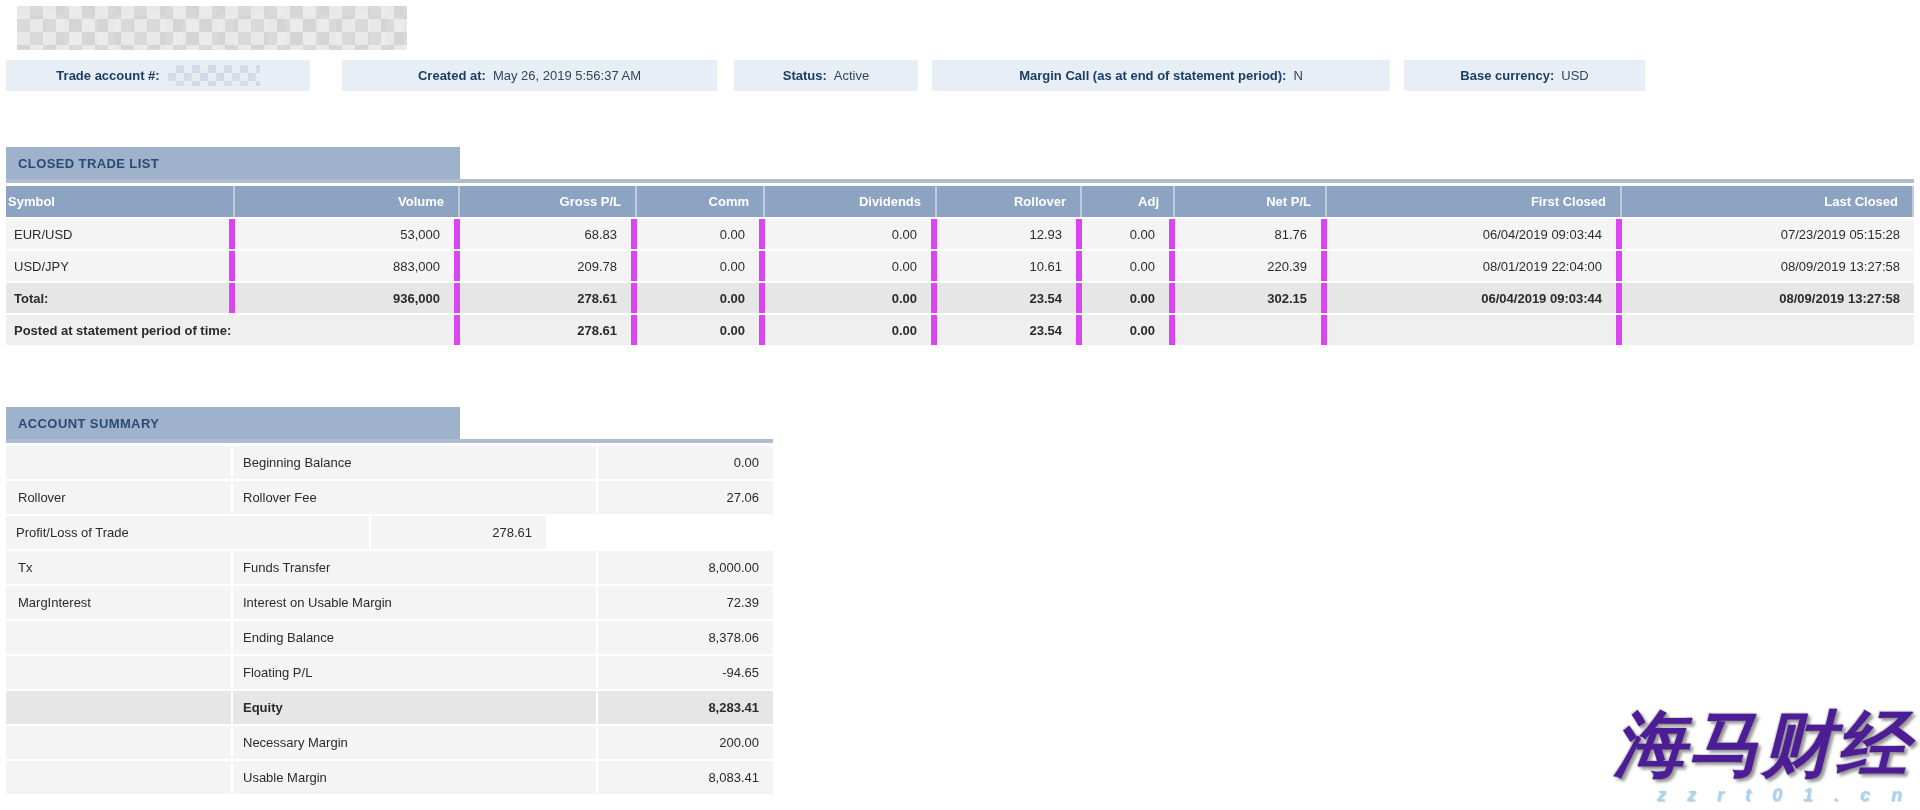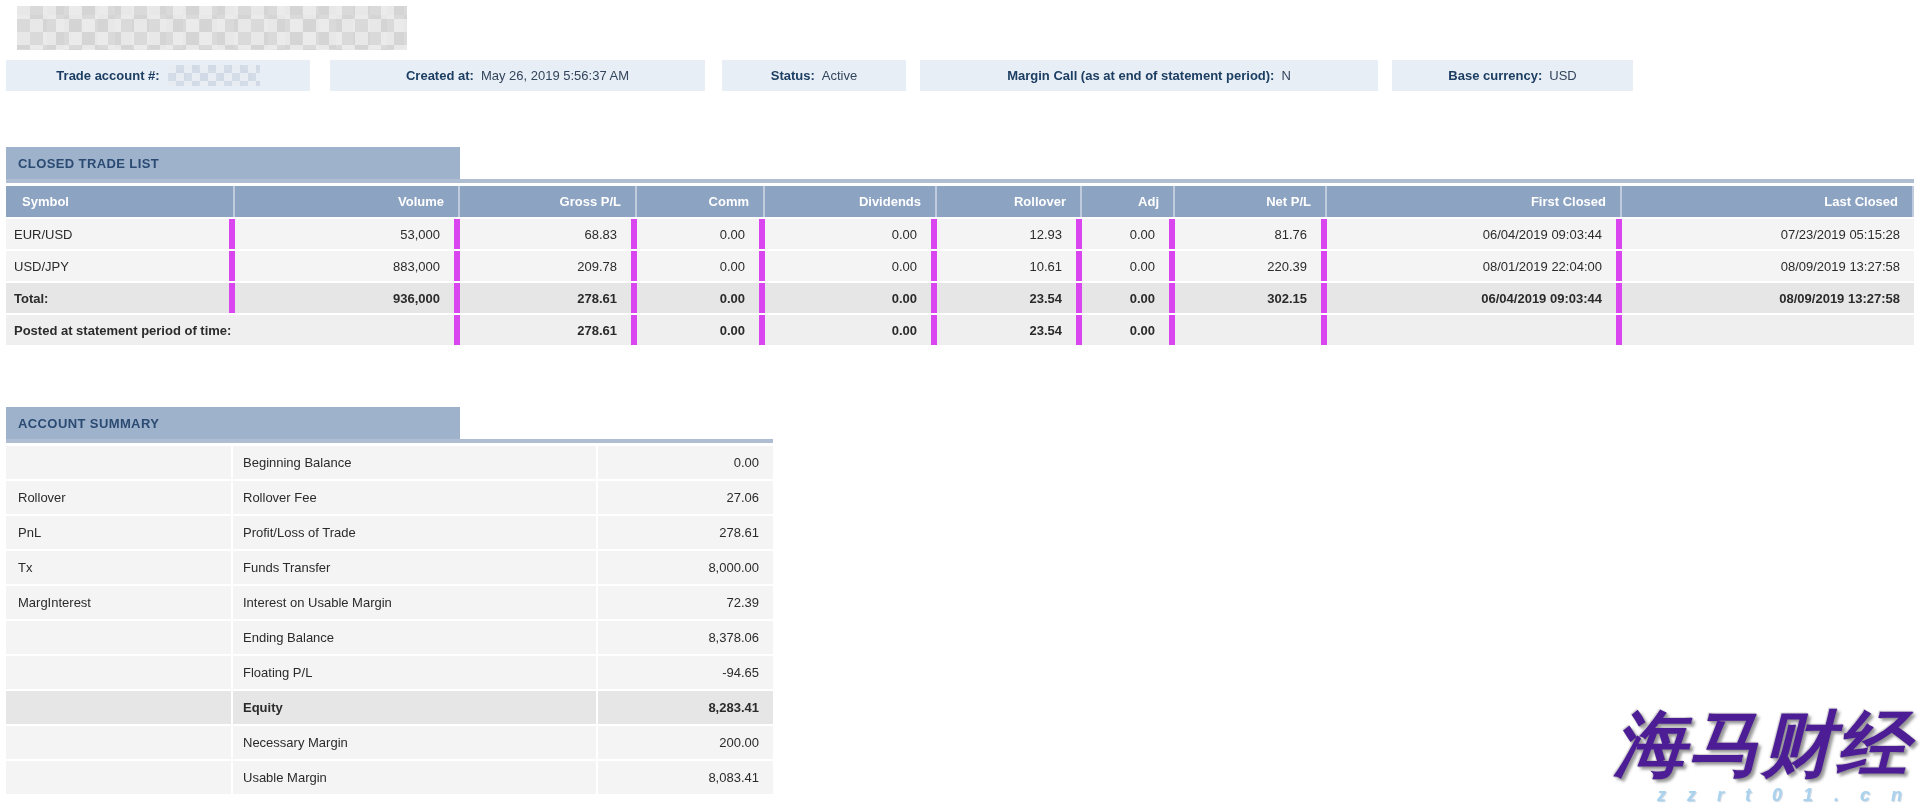--- a/index.html
+++ b/index.html
@@ -27,21 +27,21 @@
   }
 
   
   #info-bar { position:absolute; left:6px; top:60px; height:31px; display:flex; }
   .info-seg {
     background:#e8eef5; height:31px; display:flex; align-items:center; justify-content:center;
     white-space:nowrap;
   }
   .info-seg .lbl { font-weight:bold; color:#1c3e63; }
   .info-seg .val { color:#32455c; margin-left:7px; }
-  .w1{width:304px;} .w2{width:375px;margin-left:20px;} .w3{width:184px;margin-left:17px;}
+  .w1{width:304px;} .w2{width:375px;margin-left:32px;} .w3{width:184px;margin-left:17px;}
   .w4{width:458px;margin-left:14px;} .w5{width:241px;margin-left:14px;}
 
   
   .section-tab {
     position:absolute; left:6px; width:454px; height:32px; background:#9fb2cc;
     color:#2a4a72; font-weight:bold; letter-spacing:.4px;
     display:flex; align-items:center; padding-left:12px;
   }
   .section-rule { position:absolute; left:6px; height:4px; background:#aebdd1; }
 
@@ -51,21 +51,21 @@
   .t-cell {
     height:30px; display:flex; align-items:center; justify-content:flex-end;
     padding-right:14px; background:#f4f4f4; border-right:6px solid #d946ef;
   }
   .t-cell:last-child { border-right:none; }
   .t-cell.left { justify-content:flex-start; padding-left:8px; padding-right:0; }
   .t-head .t-cell {
     height:31px; background:#8ca3c2; color:#fff; font-weight:bold;
     border-right:2px solid rgba(255,255,255,.45);
   }
-  .t-head .t-cell.left { padding-left:16px; }
+  .t-head .t-cell.left { padding-left:2px; }
   .t-total .t-cell { background:#e6e6e6; font-weight:bold; }
   .t-posted .t-cell { background:#efefef; font-weight:bold; }
 
   
   #summary-table { position:absolute; left:6px; top:446px; width:767px; }
   .s-row { display:flex; margin-bottom:2px; }
   .s-cell {
     height:33px; background:#f4f4f4; display:flex; align-items:center;
     border-right:2px solid #fff;
   }
@@ -190,21 +190,20 @@
       <div class="s-cell s-code"></div>
       <div class="s-cell s-label">Beginning Balance</div>
       <div class="s-cell s-value">0.00</div>
     </div>
     <div class="s-row">
       <div class="s-cell s-code">Rollover</div>
       <div class="s-cell s-label">Rollover Fee</div>
       <div class="s-cell s-value">27.06</div>
     </div>
     <div class="s-row">
-      <div class="s-cell s-code">PnL</div>
       <div class="s-cell s-label">Profit/Loss of Trade</div>
       <div class="s-cell s-value">278.61</div>
     </div>
     <div class="s-row">
       <div class="s-cell s-code">Tx</div>
       <div class="s-cell s-label">Funds Transfer</div>
       <div class="s-cell s-value">8,000.00</div>
     </div>
     <div class="s-row">
       <div class="s-cell s-code">MargInterest</div>

